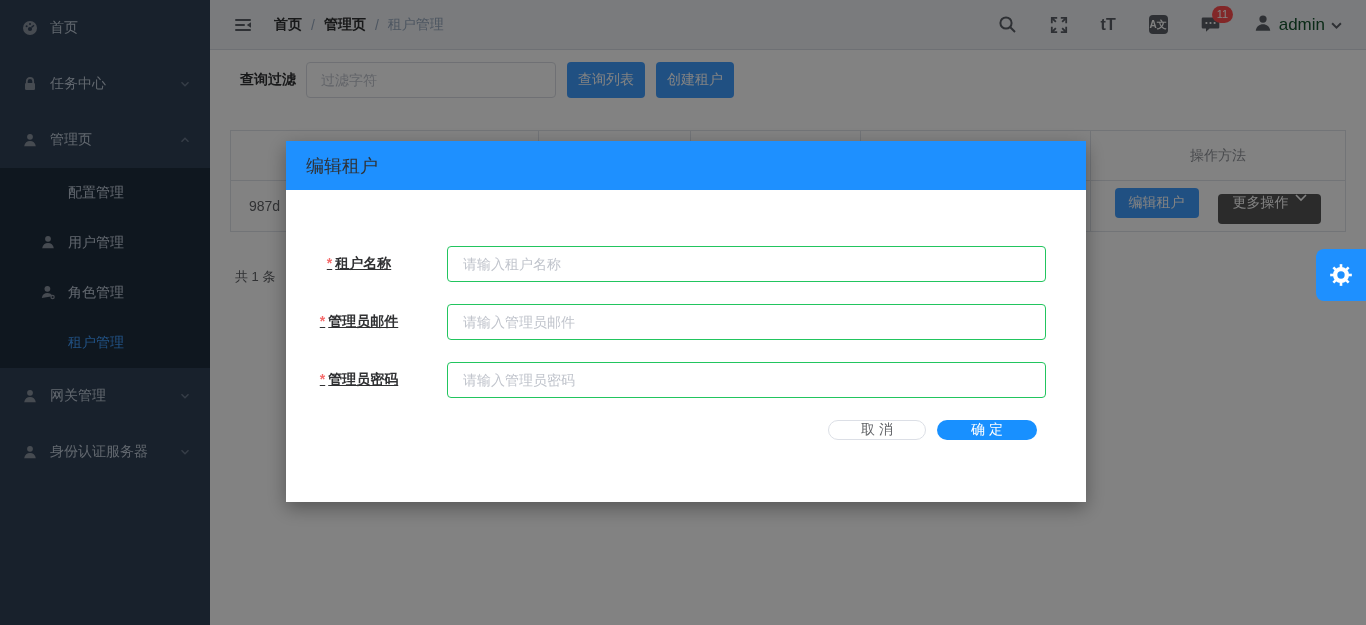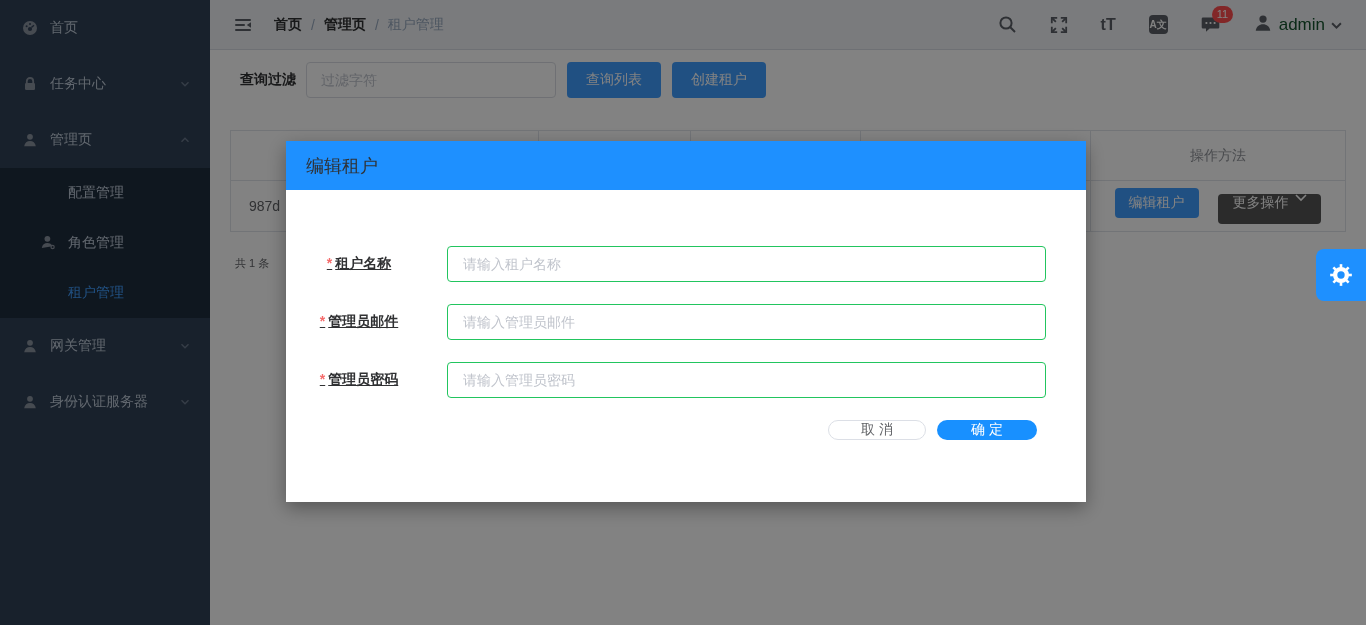--- a/index.html
+++ b/index.html
@@ -39,36 +39,36 @@
   .user-name { font-size:17px; color:#14532d;text-align:right; }
 
   
   .content { flex:1; position:relative; background:#fff; }
   .toolbar { position:absolute; left:30px; top:12px; display:flex; align-items:center; }
   .toolbar .lbl { font-weight:bold; color:#303133; margin-right:10px; }
   .filter-input { width:250px; height:36px; border:1px solid #d9dce3; border-radius:4px;
     padding:0 14px; font-size:14px; color:#303133; outline:none; background:#fff; }
   .filter-input::placeholder { color:#bfc3cc; }
   .btn { height:36px; border:none; border-radius:4px; background:#409eff; color:#fff;
-    font-size:14px; padding:0 19px; cursor:pointer; font-family:inherit; }
+    font-size:14px; padding:0 11px; cursor:pointer; font-family:inherit; }
   .toolbar .btn { margin-left:11px; }
   .toolbar .btn + .btn { margin-left:11px; }
 
   table.grid { position:absolute; left:20px; top:80px; width:1116px;
     border-collapse:collapse; table-layout:fixed; }
   .grid th, .grid td { border:1px solid #dfe3ea; }
   .grid th { height:50px; color:#909399; font-weight:normal; text-align:center; background:#fff; }
   .grid td { height:51px; color:#606266; padding:0 0 0 18px; text-align:left; background:#fff;
     overflow:hidden; white-space:nowrap; }
   .grid td.actions { text-align:center; padding:0; }
   .btn-sm { height:30px; border:none; border-radius:4px; color:#fff; font-size:14px;
     padding:0 14px; cursor:pointer; font-family:inherit; }
   .btn-edit { background:#409eff; margin-right:16px; }
   .btn-more { background:#555555; display:inline-flex; gap:7px; }
-  .pager { position:absolute; left:25px; top:206px; color:#606266; font-size:11px; }
+  .pager { position:absolute; left:25px; top:218px; color:#606266; font-size:13px; }
 
   
   .overlay { position:fixed; left:0; top:0; width:1366px; height:625px;
     background:rgba(0,0,0,0.49); z-index:10; }
   .modal { position:fixed; left:286px; top:141px; width:800px; height:361px;
     background:#fff; z-index:20; box-shadow:0 6px 18px rgba(0,0,0,.35); }
   .modal-head { height:49px; background:#1e90ff; display:flex; align-items:center; padding:0 20px; }
   .modal-title { font-size:18px; color:#303133; }
   .form-row { position:absolute; left:0; width:100%; height:36px; display:flex; align-items:center; }
   .form-row.r1 { top:105px; } .form-row.r2 { top:163px; } .form-row.r3 { top:221px; }
@@ -132,20 +132,29 @@
       <span class="chev">
         <svg width="14" height="14" viewBox="0 0 16 16">
             <path d="M4 10l4-4 4 4" fill="none" stroke="#69788c" stroke-width="1.6"></path>
           </svg>
       </span>
     </div>
 
     <div class="submenu">
       <div class="submenu-item">
         <span>配置管理</span>
+      </div>
+      <div class="submenu-item with-icon">
+        <span class="mi-icon">
+          <svg width="16" height="16" viewBox="0 0 16 16">
+              <circle cx="8" cy="4.8" r="2.9" fill="#8a93a0"></circle>
+              <path d="M2.2 14.2c.4-3.4 2.9-5.2 5.8-5.2s5.4 1.8 5.8 5.2z" fill="#8a93a0"></path>
+            </svg>
+        </span>
+        <span>用户管理</span>
       </div>
       <div class="submenu-item with-icon">
         <span class="mi-icon">
           <svg width="16" height="16" viewBox="0 0 16 16">
               <circle cx="7.4" cy="4.8" r="2.9" fill="#8a93a0"></circle>
               <path d="M1.8 14c.4-3.2 2.7-5 5.6-5 2.3 0 4.2 1.1 5 3.2" fill="#8a93a0"></path>
               <circle cx="12.6" cy="13" r="1.6" fill="none" stroke="#8a93a0" stroke-width="1.2"></circle>
             </svg>
         </span>
         <span>角色管理</span>

